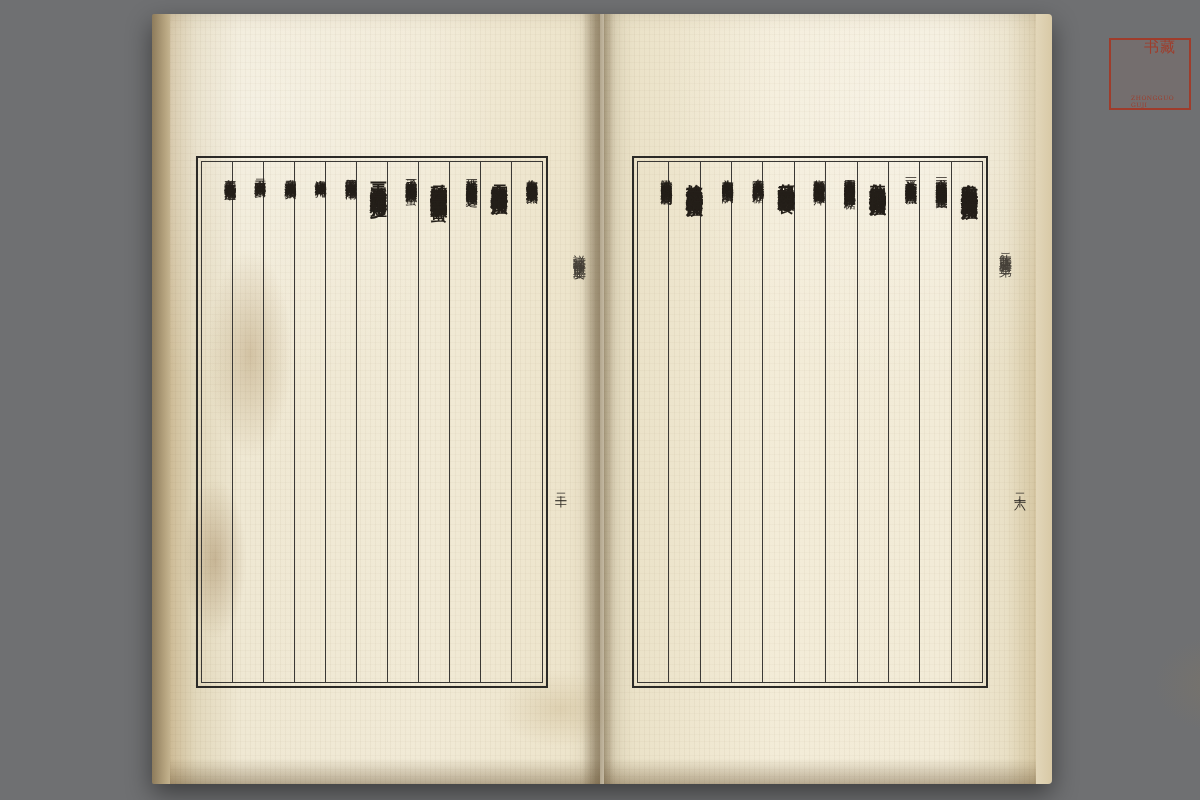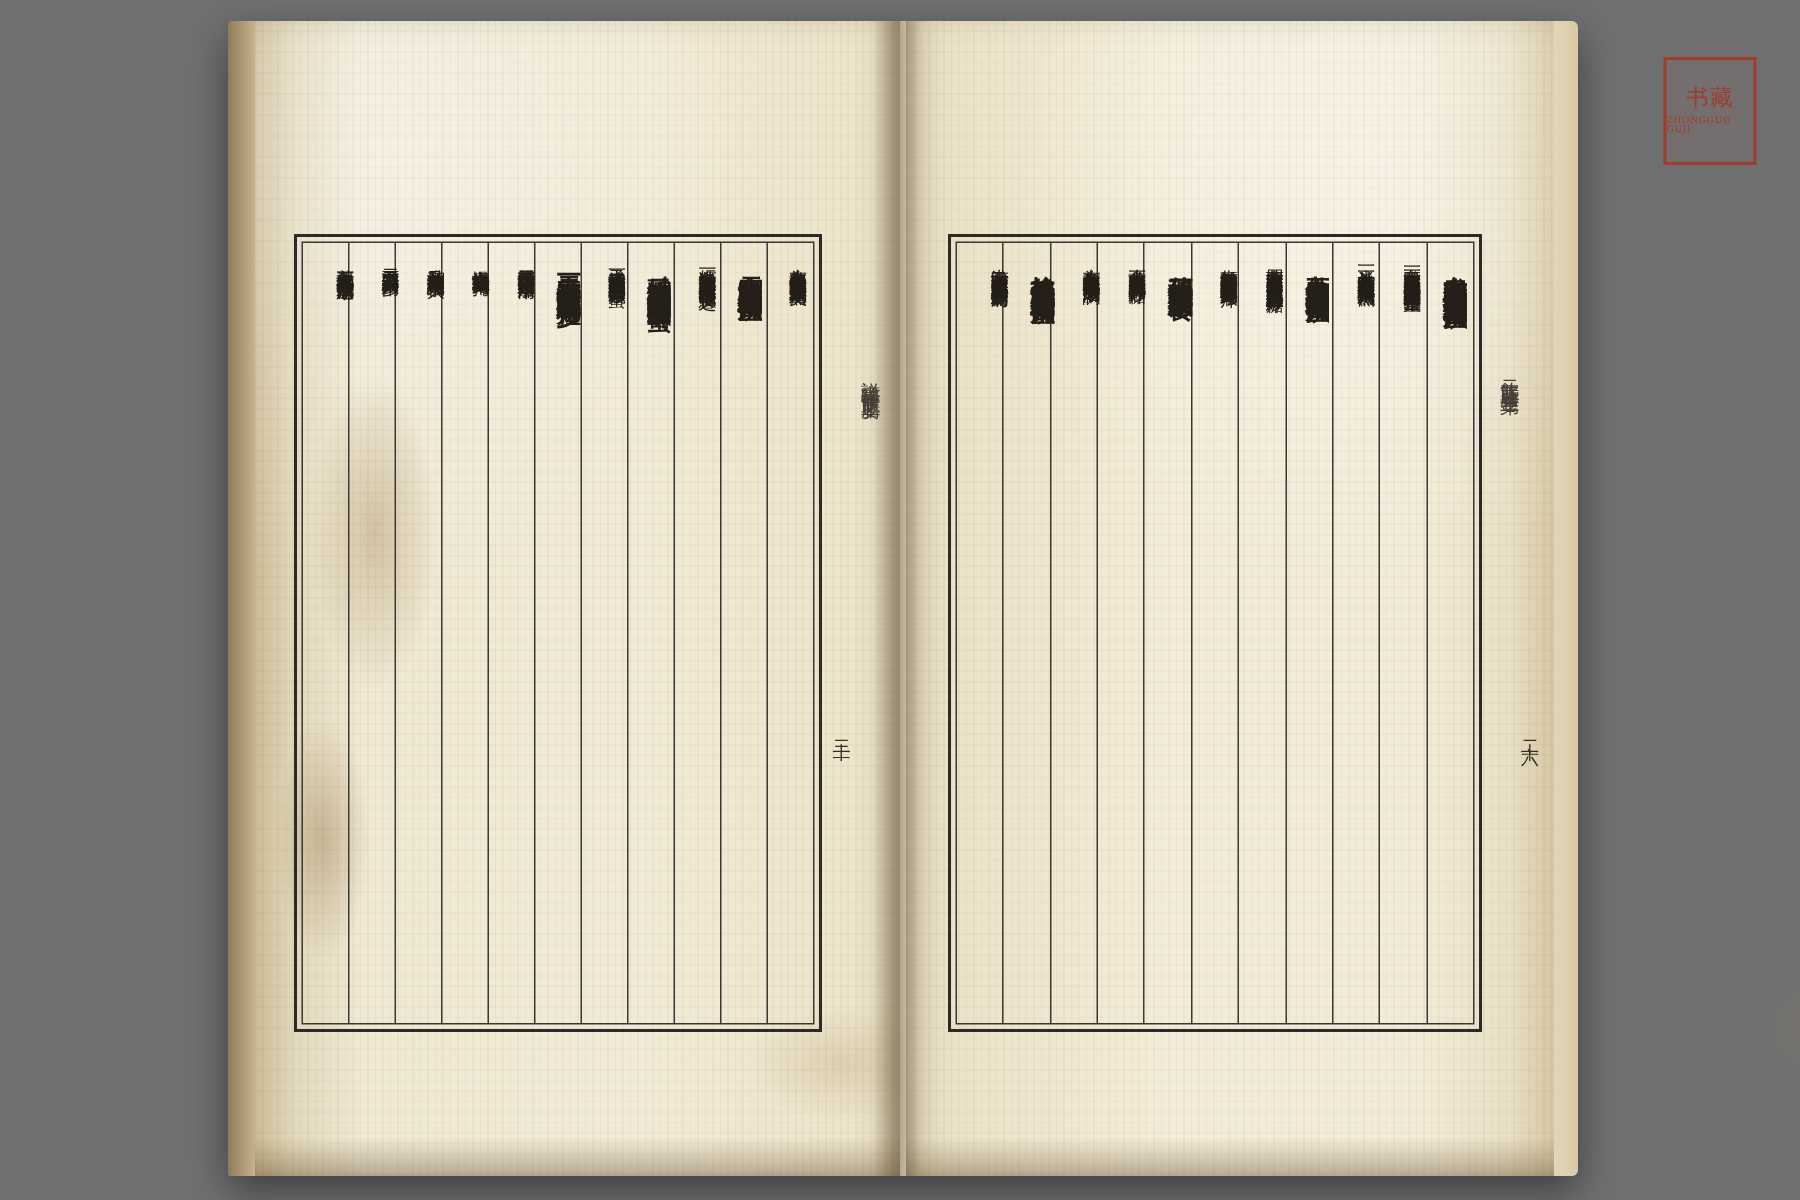--- a/index.html
+++ b/index.html
@@ -100,24 +100,25 @@
   .page-num{
     position:absolute;writing-mode:vertical-rl;text-orientation:upright;
     font-family:"DejaVu Serif", serif;font-size:12px;color:#35302a;letter-spacing:2px;
   }
 
   
   .seal{
     position:absolute;left:505px;top:24px;width:58px;height:68px;
     border:2px solid #a8341f;color:#a8341f;
     font-family:"DejaVu Serif", serif;
-    display:flex;flex-direction:column;align-items:center;justify-content:center;
+    display:flex;flex-direction:column;align-items:center;justify-content:space-between;
     font-size:15px;line-height:1.05;letter-spacing:1px;
     background:rgba(200,80,50,.07);
     opacity:.85;
+    padding-left:20px;
   }
   .seal .sl{font-size:6px;letter-spacing:.5px;margin-top:4px;}
 
   
   .noise{
     position:absolute;inset:0;pointer-events:none;
     background-image:
       repeating-linear-gradient(90deg, rgba(120,95,55,.045) 0 1px, rgba(255,255,255,0) 1px 5px),
       repeating-linear-gradient(0deg, rgba(120,95,55,.03) 0 1px, rgba(255,255,255,0) 1px 7px);
     mix-blend-mode:multiply;

